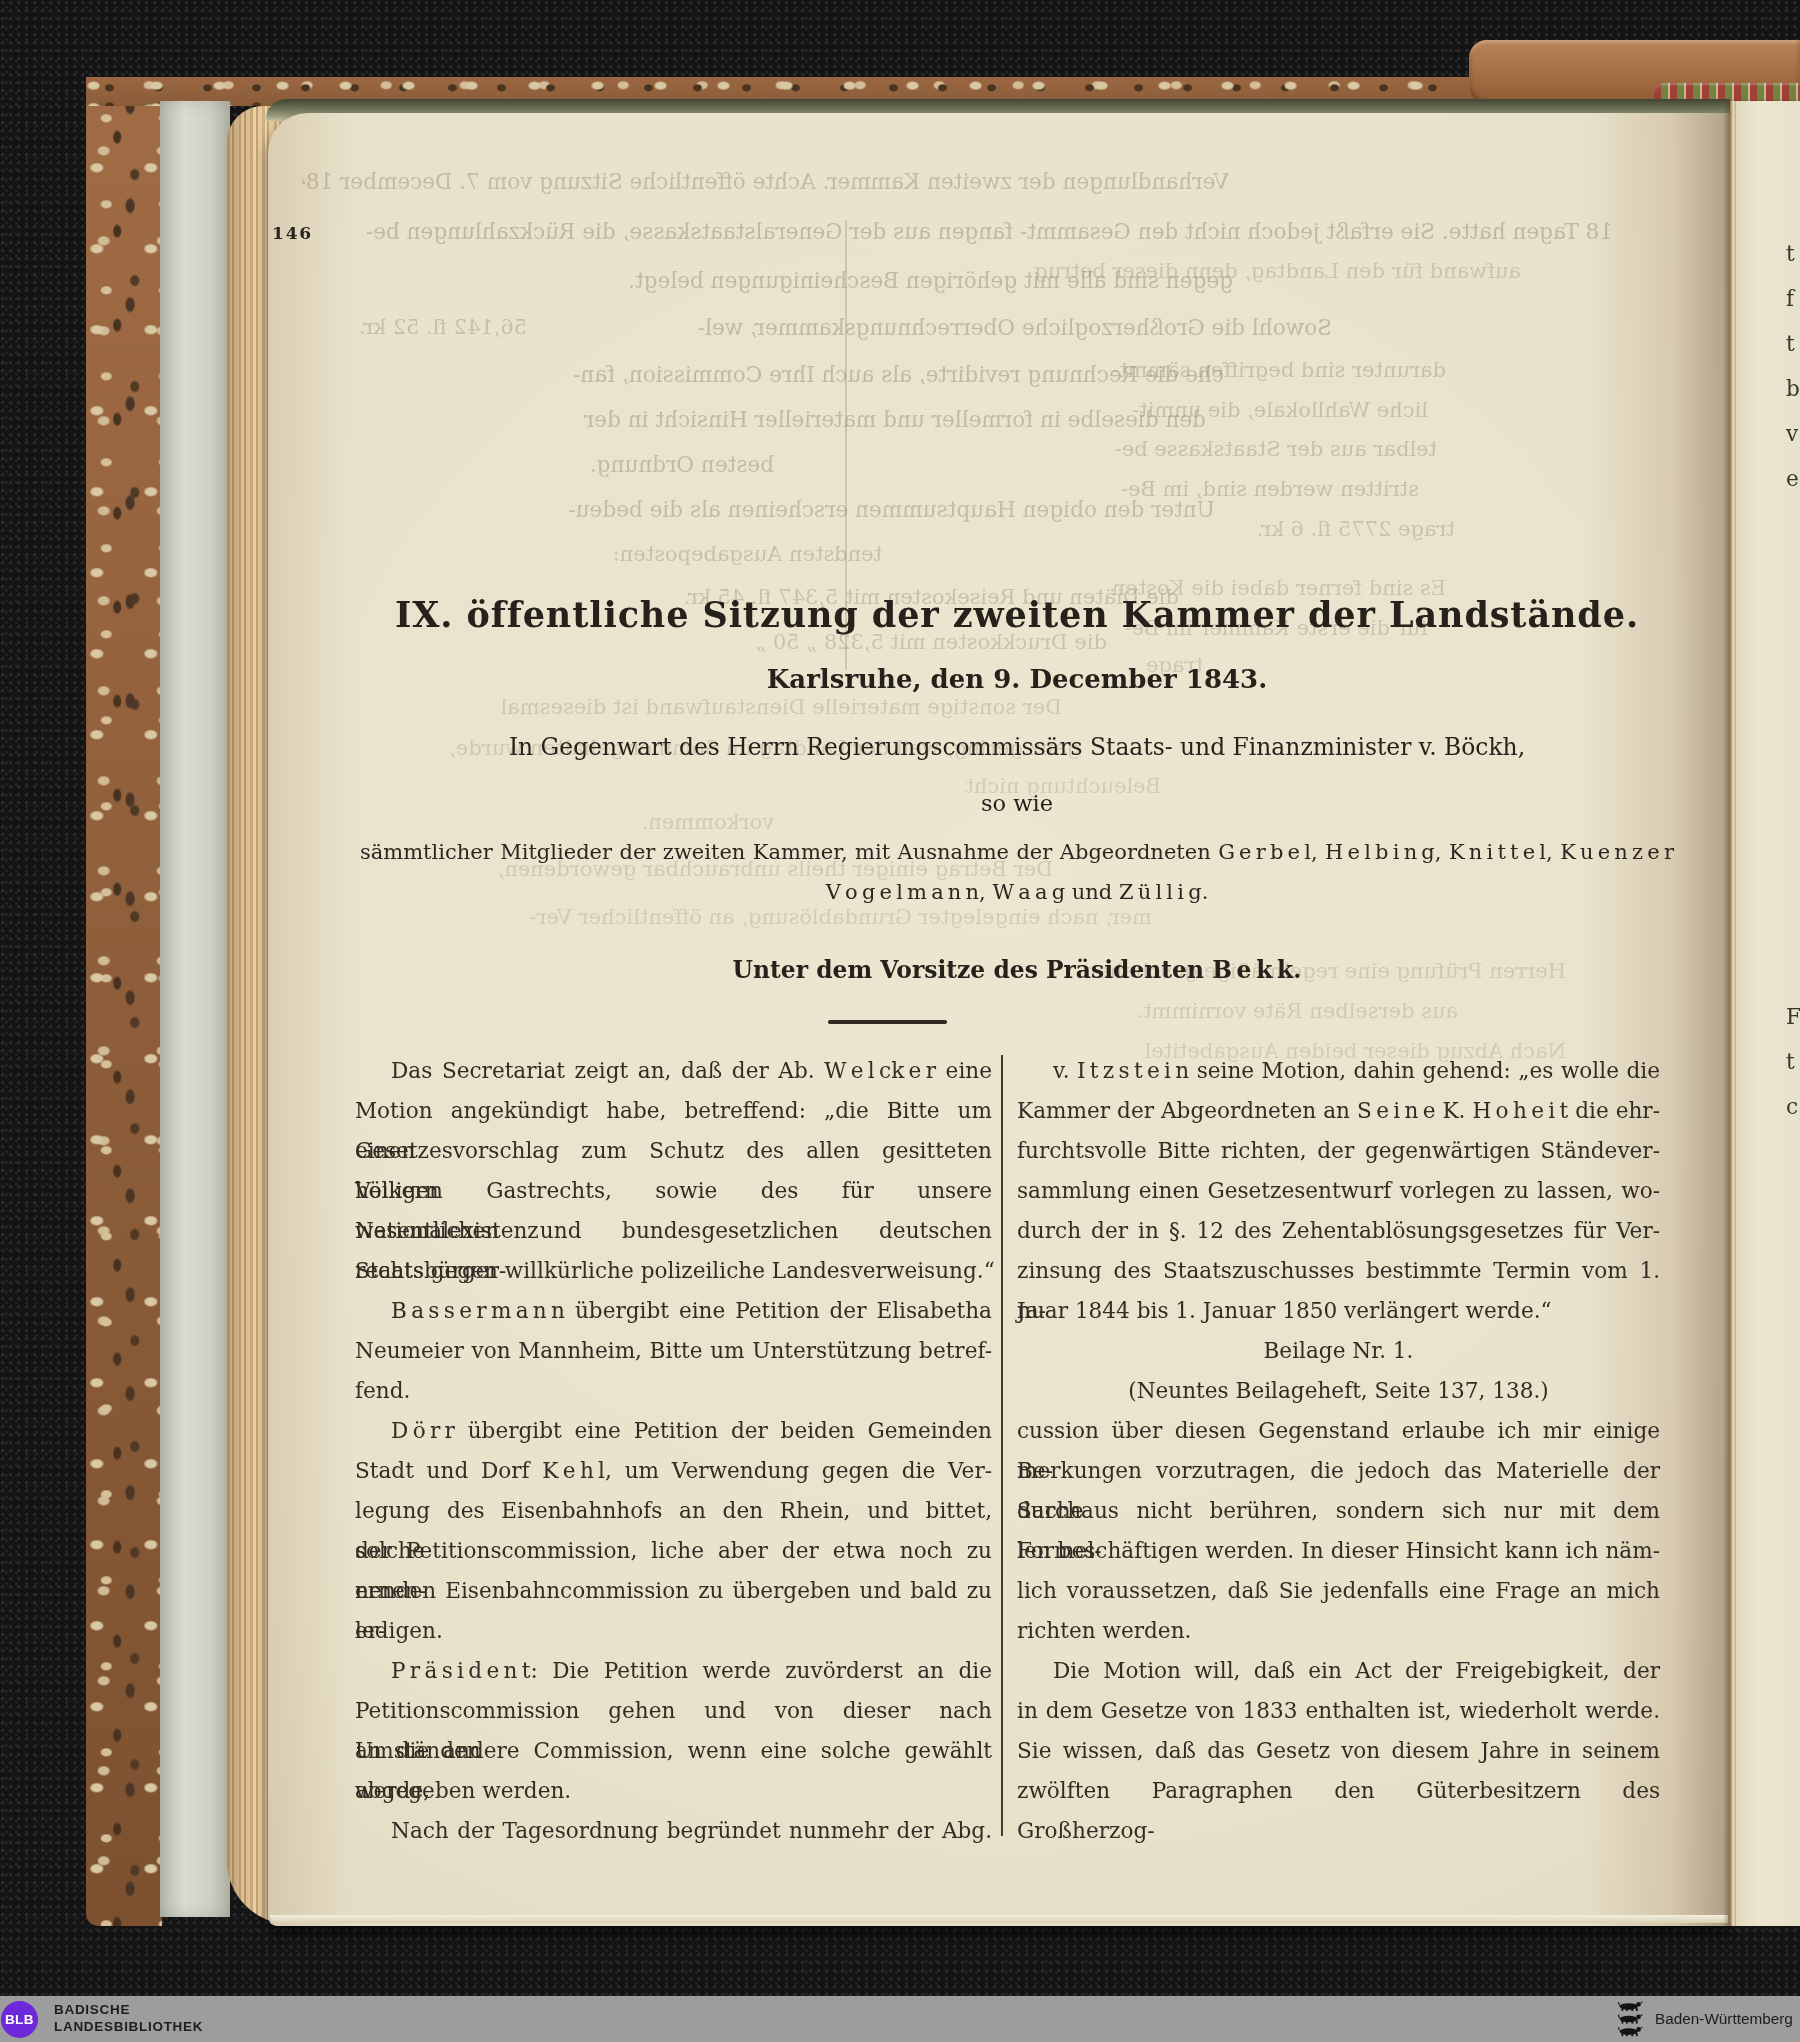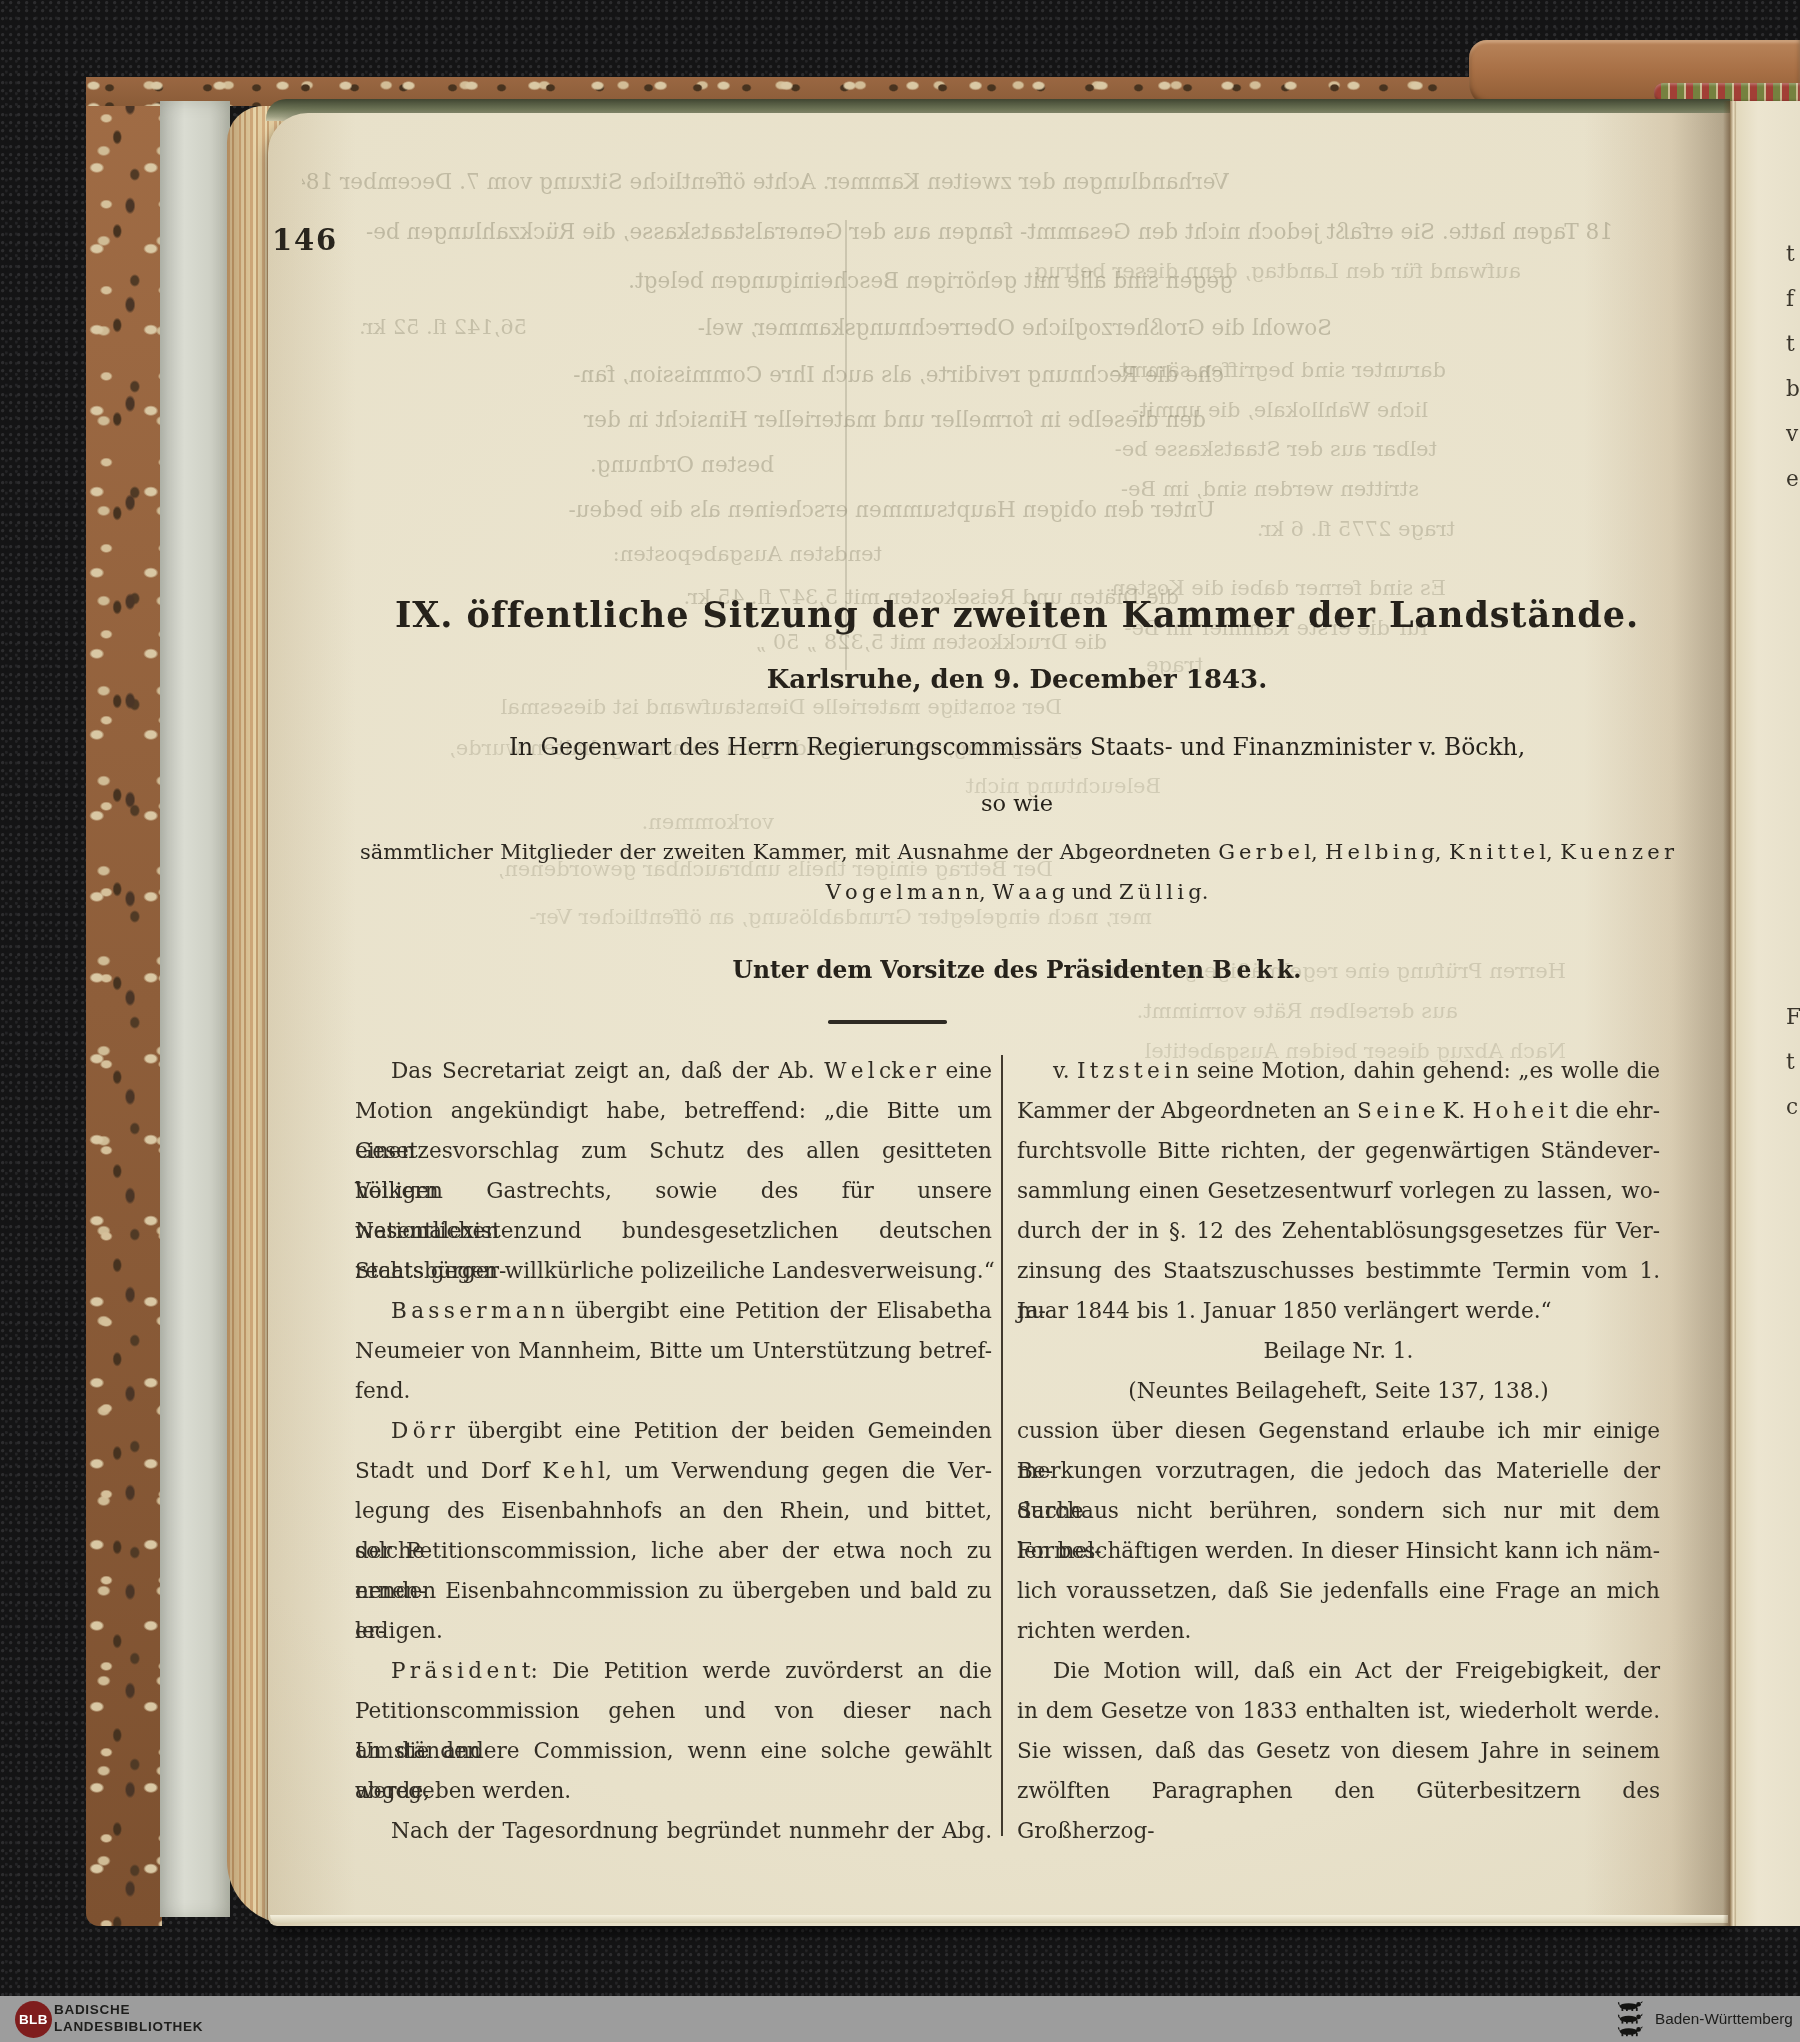--- a/index.html
+++ b/index.html
@@ -53,21 +53,21 @@
     box-shadow:0 7.2px 12.6px rgba(0,0,0,.55);}
   .page-bottom-lip{left:270px;top:1915px;width:1458px;height:8px;
     background:linear-gradient(180deg,#f4efdd,#d8d0b4);border-radius:0 0 0 9px;}
   .facing{left:1730px;top:101px;width:70px;height:1825px;overflow:hidden;
     background:linear-gradient(90deg,#c9b astray,#e6dfc8) , #e9e2cc;
     background:linear-gradient(90deg,#cdbb92 0,#e2d9bd 10%,#ece5d0 40%,#e7e0ca 100%);}
   .fold{left:1723px;top:101px;width:12.6px;height:1825px;
     background:linear-gradient(90deg,rgba(70,45,20,0) 0,rgba(90,60,30,.5) 55%,rgba(245,235,210,.6) 80%,rgba(120,90,50,.35) 100%);}
 
   
-  .pagenum{left:272px;top:223px;font-size:29px;font-weight:bold;color:#29251e;letter-spacing:1.8px;}
+  .pagenum{left:272px;top:223px;font-size:17px;font-weight:bold;color:#29251e;letter-spacing:1.8px;}
   .headwrap{left:360px;width:1314px;text-align:center;color:#26221b;}
   .h-main{top:594px;font-size:35px;font-weight:bold;letter-spacing:0.9px;}
   .h-date{top:664px;font-size:26px;font-weight:bold;}
   .h-presence{top:733px;font-size:23.4px;}
   .h-sowie{top:790px;font-size:22.5px;}
   .h-chair{top:956px;font-size:23.4px;font-weight:bold;}
   .members{left:360px;top:832px;width:1314px;color:#2b2720;font-size:21px;}
   .members .m{height:40px;line-height:40px;white-space:nowrap;}
   .members .mj{text-align:justify;text-align-last:justify;}
   .members .mc{text-align:center;}
@@ -84,22 +84,22 @@
 
   
   .ghost{position:absolute;transform:scaleX(-1);color:#837e66;white-space:nowrap;overflow:hidden;
          filter:blur(0.5px);pointer-events:none;}
   .ghostdiv{left:845px;top:220px;width:1.8px;height:450px;background:#8a8570;opacity:.3;filter:blur(0.5px);}
   .eg{position:absolute;left:56px;color:#3a352b;font-size:21.6px;}
 
   
   .footer{left:0;top:1996px;width:1800px;height:46px;background:#9d9d9d;
           font-family:"Liberation Sans","DejaVu Sans",sans-serif;}
-  .blb-badge{position:absolute;left:15px;top:4.5px;width:37px;height:37px;border-radius:50% 50% 50% 50%;
-             background:#7f1d1d;color:#fff;font-weight:bold;font-size:13.5px;
+  .blb-badge{position:absolute;left:1px;top:4.5px;width:37px;height:37px;border-radius:50% 50% 50% 50%;
+             background:#6d28d9;color:#fff;font-weight:bold;font-size:13.5px;
              display:flex;align-items:center;justify-content:center;letter-spacing:0.5px;}
   .blb-text{position:absolute;left:54px;top:5.4px;color:#1e1e1c;font-weight:bold;font-size:13.5px;
             line-height:17px;letter-spacing:0.7px;}
   .bw{position:absolute;right:7.2px;top:0;height:46px;display:flex;align-items:center;color:#1c1c1a;}
   .bw-arms{width:27px;height:38px;margin-right:10.8px;}
   .bw-label{font-size:15.3px;text-align:right;}
 </style>
 </head>
 <body>
 

